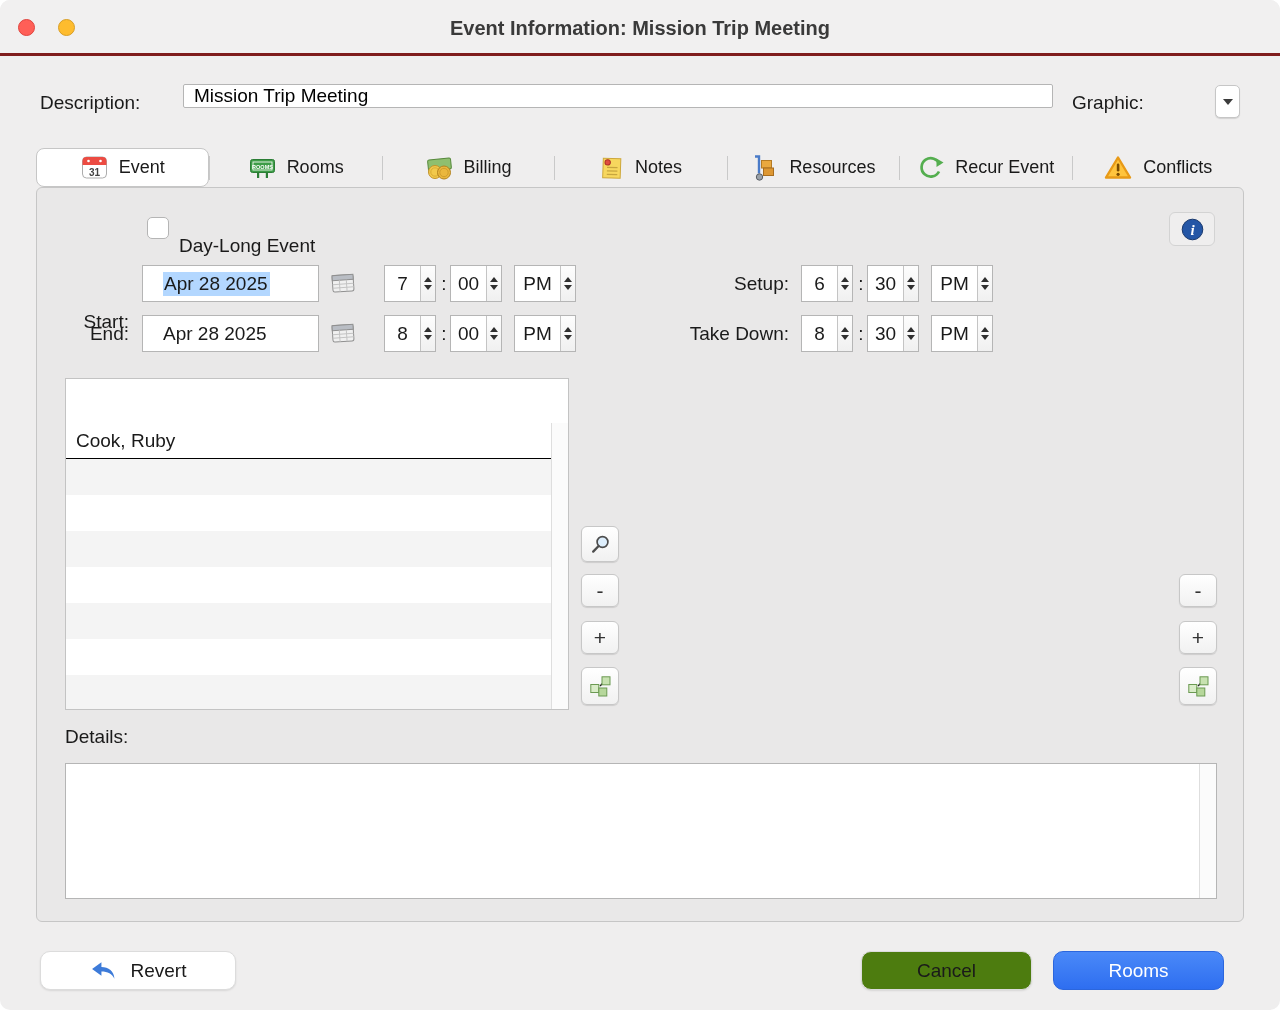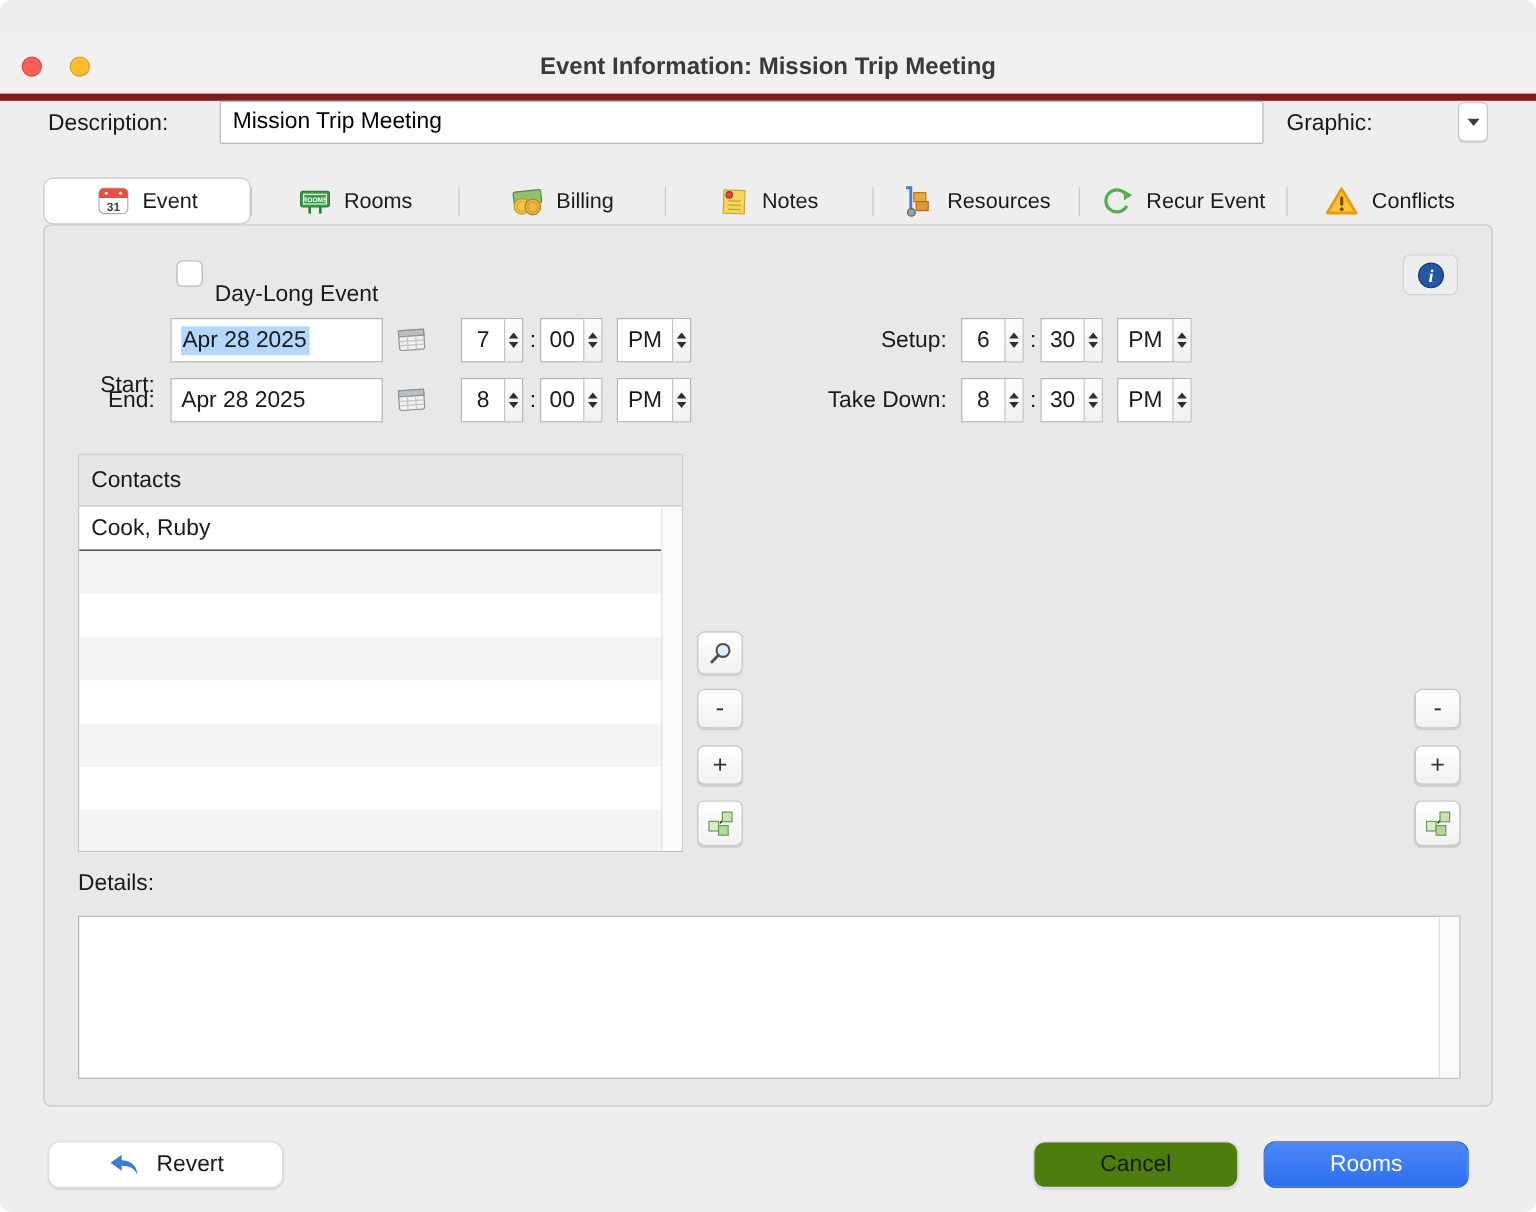--- a/index.html
+++ b/index.html
@@ -1,30 +1,30 @@
 <!DOCTYPE html>
 <html><head>
 <meta charset="utf-8">
 <style>
   * { margin:0; padding:0; box-sizing:border-box; }
   html,body { width:1280px; height:1010px; }
   body { font-family:"Liberation Sans", sans-serif; background:#ffffff; color:#1a1a1a; }
   .window { position:relative; width:1280px; height:1010px; background:#efeeee; border-radius:10px; overflow:hidden; }
 
   
-  .titlebar { position:absolute; top:0; left:0; right:0; height:56px; background:#f1f0f0; border-bottom:6px solid #7f1d1d;margin-top:28px; }
+  .titlebar { position:absolute; top:0; left:0; right:0; height:56px; background:#f1f0f0; border-bottom:3px solid #7f1d1d; }
   .title { line-height:56px; text-align:center; font-size:20px; font-weight:bold; color:#3a3a3a; }
   .tl { position:absolute; top:19px; width:17px; height:17px; border-radius:50%; }
   .tl.red { left:18px; background:#ff5f57; border:1px solid #e0443e; }
   .tl.yellow { left:58px; background:#febc2e; border:1px solid #d89e26; }
 
   
   .lbl { position:absolute; font-size:19px; }
   .desc-label { left:40px; top:92px; }
-  .desc-input { position:absolute; left:183px; top:84px; width:870px; height:36px; border:1px solid #b5b5b5; background:#fff; font-size:19px; padding:0 10px; font-family:"Liberation Sans",sans-serif; border-radius:2px; }
+  .desc-input { position:absolute; left:183px; top:84px; width:870px; height:24px; border:1px solid #b5b5b5; background:#fff; font-size:19px; padding:0 10px; font-family:"Liberation Sans",sans-serif; border-radius:2px; }
   .graphic-label { left:1072px; top:92px; }
   .graphic-btn { position:absolute; left:1215px; top:85px; width:25px; height:33px; background:#fff; border:1px solid #c6c6c6; border-radius:5px; box-shadow:0 1px 1px rgba(0,0,0,.12); display:flex; align-items:center; justify-content:center; cursor:default; }
   .caret { width:0; height:0; border-left:5px solid transparent; border-right:5px solid transparent; border-top:6px solid #3c3c3c; }
 
   
   .tabbar { position:absolute; left:36px; top:148px; width:1208px; height:39px; display:flex; align-items:center; }
   .tab { flex:1; display:flex; align-items:center; justify-content:center; gap:11px; height:39px; font-size:18px; cursor:default; }
   .tab.active { background:#ffffff; border:1px solid #c6c6c6; border-radius:8px; }
   .tabsep { width:1px; height:24px; background:#c9c9c9; }
   .ticon { display:flex; align-items:flex-start; }
@@ -36,21 +36,21 @@
   .daylong-label { position:absolute; left:142px; top:31px; font-size:19px;margin-top:16px; }
 
   .info-btn { position:absolute; left:1132px; top:24px; width:46px; height:34px; background:#efeeee; border:1px solid #d3d3d3; border-radius:6px; display:flex; align-items:center; justify-content:center; }
 
   .flabel { position:absolute; font-size:19px; height:37px; line-height:37px; text-align:right; }
   .start-label { left:0; top:77px; width:92px;margin-top:38px; }
   .end-label { left:0; top:127px; width:92px; }
   .setup-label { left:580px; top:77px; width:172px; }
   .takedown-label { left:580px; top:127px; width:172px; }
 
-  .datefield { position:absolute; width:177px; height:37px; background:#fff; border:1px solid #b5b5b5; font-size:19px; line-height:35px; padding-left:8px; }
+  .datefield { position:absolute; width:177px; height:37px; background:#fff; border:1px solid #b5b5b5; font-size:19px; line-height:35px; padding-left:20px; }
   .sel { background:#b3d7ff; padding:1px 2px 2px 1px; }
   .calbtn { position:absolute; width:30px; height:26px; background:transparent; border:none; display:flex; align-items:center; justify-content:center; }
 
   .timebox { position:absolute; height:37px; background:#fff; border:1px solid #b5b5b5; display:flex; }
   .tv { flex:1; font-size:19px; line-height:35px; text-align:center; }
   .stepper { width:15px; border-left:1px solid #c4c4c4; background:linear-gradient(#fdfdfd,#f0f0f0); display:flex; flex-direction:column; align-items:center; justify-content:center; }
   .au { width:0; height:0; border-left:4px solid transparent; border-right:4px solid transparent; border-bottom:5px solid #2e2e2e; }
   .ad { width:0; height:0; border-left:4px solid transparent; border-right:4px solid transparent; border-top:5px solid #2e2e2e; margin-top:3px; }
   .colon { position:absolute; width:12px; font-size:19px; line-height:37px; text-align:center; }
 
@@ -320,21 +320,20 @@
     </div>
     <div class="timebox" style="left:894px; top:127px; width:62px;">
       <span class="tv">PM</span>
       <span class="stepper">
           <i class="au"></i>
           <i class="ad"></i>
         </span>
     </div>
 
     <div class="listbox" style="left:28px; width:504px;">
-      <div class="listheader">Contacts</div>
       <div class="listbody">
         <div class="listrow">Cook, Ruby</div>
         <div class="listrow"></div>
         <div class="listrow"></div>
         <div class="listrow"></div>
         <div class="listrow"></div>
         <div class="listrow"></div>
         <div class="listrow"></div>
         <div class="listrow"></div>
       </div>

